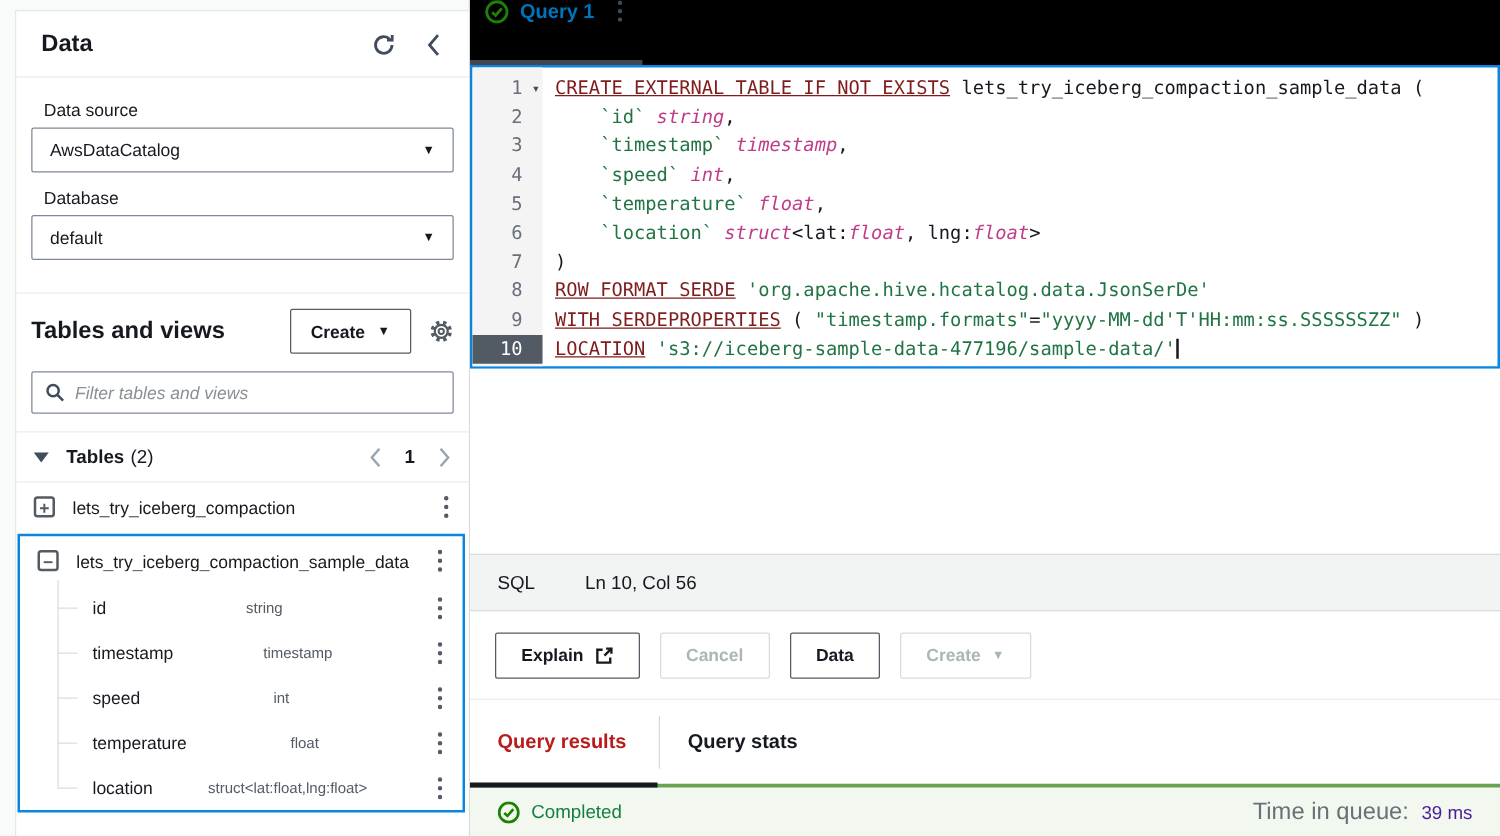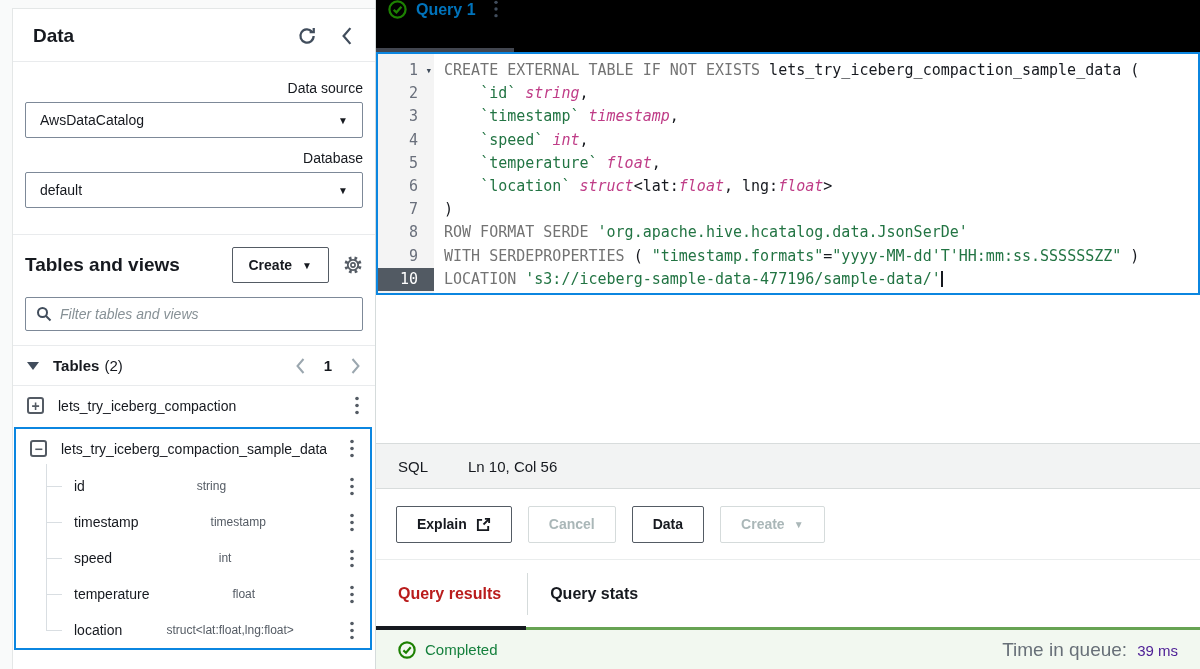--- a/index.html
+++ b/index.html
@@ -8,21 +8,21 @@
   .app { display:flex; width:1200px; height:669px; }
 
   
   .sidebar-outer { width:376px; background:#f9fafa; padding:8px 0 0 12px;
     border-right:1px solid #d5dbdb; }
   .sidebar { background:#fff; border:1px solid #e4e7e7; border-right:none; height:670px; }
   .sb-header { display:flex; align-items:center; padding:16px 20px 14px 20px;
     border-bottom:1px solid #e9ebed; }
   .sb-title { font-size:19px; font-weight:700; flex:1; }
   .sb-header .hicon { margin-left:22px; cursor:pointer; display:flex; align-items:center; }
-  .sb-section { padding:10px 12px 4px 12px;text-align:right; }
+  .sb-section { padding:10px 12px 4px 12px; }
   .field-label { font-size:14px; margin:8px 0 6px 10px; }
   .select { border:1px solid #7d8998; border-radius:2px; height:36px; display:flex;
     align-items:center; justify-content:space-between; padding:0 14px; font-size:14px;
     background:#fff; cursor:pointer; margin-bottom:12px; }
   .tri { font-size:10px; color:#16191f; }
   .tv-head { display:flex; align-items:center; border-top:1px solid #e9ebed;
     padding:12px 12px 10px 12px; margin-top:10px; }
   .tv-title { font-size:19px; font-weight:700; flex:1; }
   .btn-create { background:#fff; border:1px solid #545b64; border-radius:2px;
     font-weight:700; font-size:14px; height:36px; padding:0 16px; display:flex;
@@ -71,21 +71,21 @@
   .gutter { width:56px; background:#f4f4f4; padding-top:5px;
     font-family:"DejaVu Sans Mono", monospace; font-size:15px; color:#696f7b; }
   .gnum { height:23.2px; line-height:23.2px; text-align:right; padding-right:16px;
     position:relative; }
   .gnum .fold { position:absolute; right:2px; top:0; font-size:11px; color:#414d5c;
     cursor:pointer; }
   .gnum.active { background:#525a63; color:#fff; }
   .code { flex:1; padding:5px 0 0 10px; font-family:"DejaVu Sans Mono", monospace;
     font-size:15px; white-space:pre; overflow:hidden; }
   .cline { height:23.2px; line-height:23.2px; }
-  .k { color:#737373; }
+  .k { color:#7f1d1d;text-decoration:underline; }
   .s { color:#227443; }
   .t { color:#bf3c87; font-style:italic; }
   .p { color:#16191f; }
   .cursor { display:inline-block; width:2px; height:16px; background:#16191f;
     vertical-align:-3px; }
 
   .editor-spacer { height:148px; background:#fff; }
 
   .sqlbar { height:46px; background:#f2f3f3; border-top:1px solid #d8dcdc;
     border-bottom:1px solid #d8dcdc; display:flex; align-items:center; padding:0 22px;

